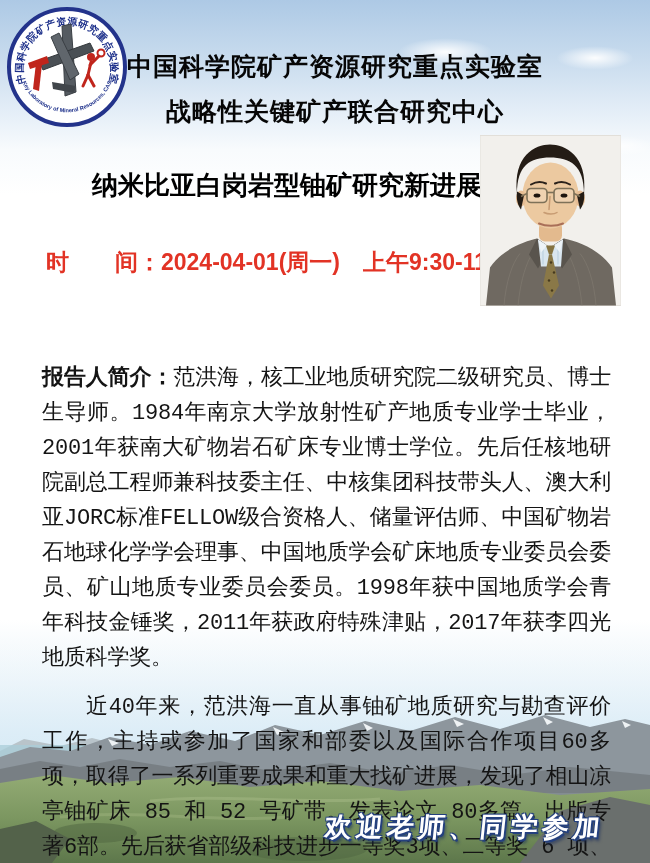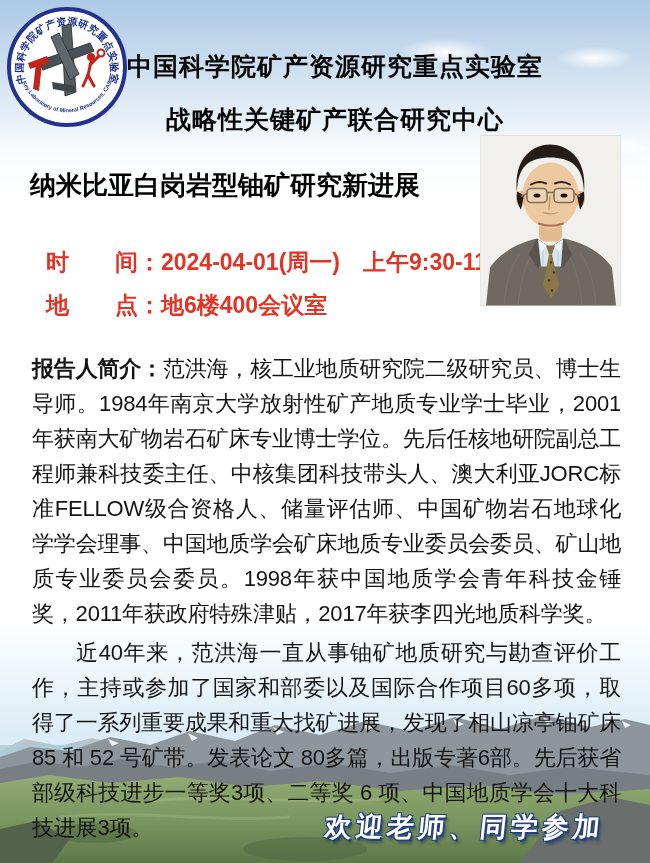--- a/index.html
+++ b/index.html
@@ -11,31 +11,31 @@
   }
   .cloud{position:absolute;background:radial-gradient(ellipse at center,rgba(255,255,255,.95),rgba(255,255,255,0) 70%);}
   .c1{left:398px;top:38px;width:95px;height:28px;}
   .c2{left:556px;top:46px;width:78px;height:24px;}
   .c3{left:592px;top:136px;width:62px;height:20px;opacity:.8;}
   .mountains{position:absolute;left:0;bottom:0;width:650px;height:230px;}
   .logo{position:absolute;left:6px;top:6px;width:122px;height:122px;}
   .forum-title{position:absolute;left:112px;top:15px;font-size:21px;font-weight:bold;color:#c1271a;letter-spacing:.5px;white-space:nowrap;}
   .org-block{position:absolute;left:100px;top:50px;width:470px;text-align:center;color:#060606;}
   .org-line{font-size:25px;font-weight:600;letter-spacing:1px;white-space:nowrap;}
-  .org-line + .org-line{margin-top:20px;font-family:Liberation Serif, serif;}
-  .talk-title{position:absolute;left:30px;top:168px;width:452px;text-align:left;
+  .org-line + .org-line{margin-top:12px;font-family:Liberation Serif, serif;}
+  .talk-title{position:absolute;left:30px;top:168px;width:452px;text-align:right;
     font-size:26px;font-weight:bold;color:#000;white-space:nowrap;}
   .schedule{position:absolute;left:46px;top:247px;color:#e23325;font-weight:bold;font-size:23px;}
   .schedule .row{margin-bottom:13px;white-space:nowrap;line-height:30px;}
   .photo{position:absolute;left:480px;top:135px;width:141px;height:171px;}
   .speaker-name{position:absolute;left:462px;top:312px;width:178px;text-align:center;
     font-size:22px;font-weight:bold;color:#000;white-space:nowrap;}
   .bio{position:absolute;left:28px;top:347px;width:597px;font-size:22px;line-height:35px;
     text-align:justify;color:#141414;letter-spacing:-.2px;}
-  .bio p{margin:4px;}
+  .bio p{margin:14px;font-family:Liberation Mono, monospace;}
   .bio .p2{text-indent:2em;}
   .intro-label{font-weight:bold;}
   .welcome{position:absolute;right:46px;bottom:18px;font-size:27px;font-weight:bold;
     letter-spacing:4px;color:#ffffff;transform:skewX(-6deg);white-space:nowrap;
     text-shadow:2px 2px 0 #24407e,-1px -1px 0 #24407e,1px -1px 0 #24407e,-1px 1px 0 #24407e,3px 4px 3px rgba(20,40,90,.55);}
 </style>
 </head>
 <body>
 
 <div class="poster">
@@ -115,21 +115,20 @@
 
   <div class="org-block">
     <div class="org-line">中国科学院矿产资源研究重点实验室</div>
     <div class="org-line">战略性关键矿产联合研究中心</div>
   </div>
 
   <div class="talk-title">纳米比亚白岗岩型铀矿研究新进展</div>
 
   <div class="schedule">
     <div class="row"><span>时　　间：</span><span>2024-04-01(周一)　上午9:30-11:30</span></div>
-    <div class="row"><span>地　　点：</span><span>地6楼400会议室</span></div>
   </div>
 
   <svg class="photo" viewBox="0 0 141 170" aria-hidden="true">
     <rect width="141" height="170" fill="#f2f0ec" stroke="#e2dfd9" stroke-width="1"></rect>
     <path d="M6,170 L10,132 C22,114 44,106 57,103 L70,112 L84,103 C98,106 120,114 132,132 L136,170 Z" fill="#6f6961"></path>
     <g stroke="#847e74" stroke-width="0.8" opacity="0.7">
       <path d="M24,170 C26,146 32,128 40,118" fill="none"></path>
       <path d="M38,170 C40,150 44,134 50,122" fill="none"></path>
       <path d="M116,170 C114,146 108,128 100,118" fill="none"></path>
       <path d="M102,170 C100,150 96,134 90,122" fill="none"></path>

